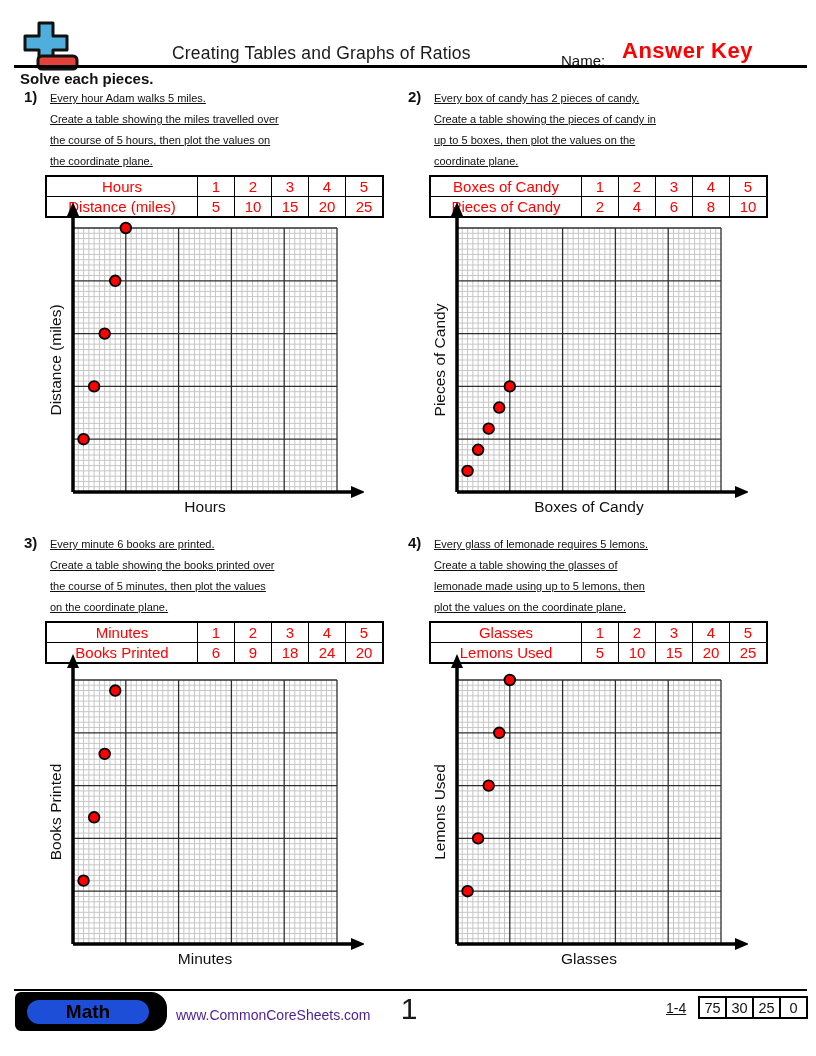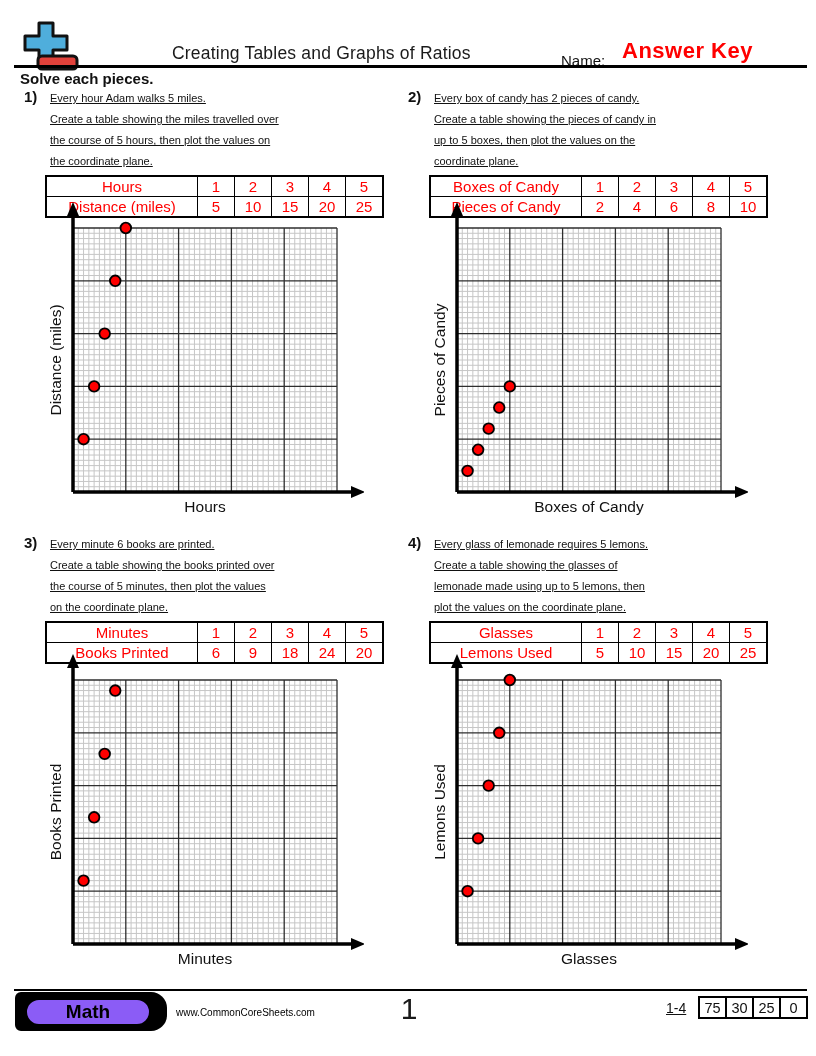--- a/index.html
+++ b/index.html
@@ -27,22 +27,22 @@
   .ratio-table td{border:1.5px solid #000;height:19px;text-align:center;padding:0;line-height:19px;}
   .ratio-table td.lbl{width:150px;}
   .ratio-table td.val{width:36px;}
   .graph{position:absolute;left:0;}
   .p1 .graph,.p2 .graph{top:112px}
   .p3 .graph,.p4 .graph{top:118px}
 
   
   .footer-rule{position:absolute;left:14px;top:989px;width:793px;height:2px;background:#000;}
   .math-badge{position:absolute;left:15px;top:992px;width:152px;height:39px;background:#000;border-radius:6px 16px 16px 6px;display:flex;align-items:center;}
-  .math-pill{background:#8b5cf6;border:2px solid #000;border-radius:15px;margin-left:10px;width:122px;height:24px;display:flex;align-items:center;justify-content:center;font-weight:700;font-size:19px;color:#000;}
-  .website{position:absolute;left:176px;top:1007px;font-size:10px;color:#000000;}
+  .math-pill{background:#1d4ed8;border:2px solid #000;border-radius:15px;margin-left:10px;width:122px;height:24px;display:flex;align-items:center;justify-content:center;font-weight:700;font-size:19px;color:#000;}
+  .website{position:absolute;left:176px;top:1007px;font-size:14px;color:#4c1d95;}
   .page-num{position:absolute;left:384px;top:992px;width:50px;text-align:center;font-size:30px;color:#1a1a1a;}
   .score-label{position:absolute;left:666px;top:1000px;font-size:14px;text-decoration:underline;}
   .score-table{position:absolute;left:698px;top:996px;border-collapse:collapse;font-size:14.5px;color:#111;}
   .score-table td{border:2px solid #000;width:25px;height:19px;text-align:center;padding:0;}
 </style>
 </head>
 <body>
 
 <div id="page">
 

